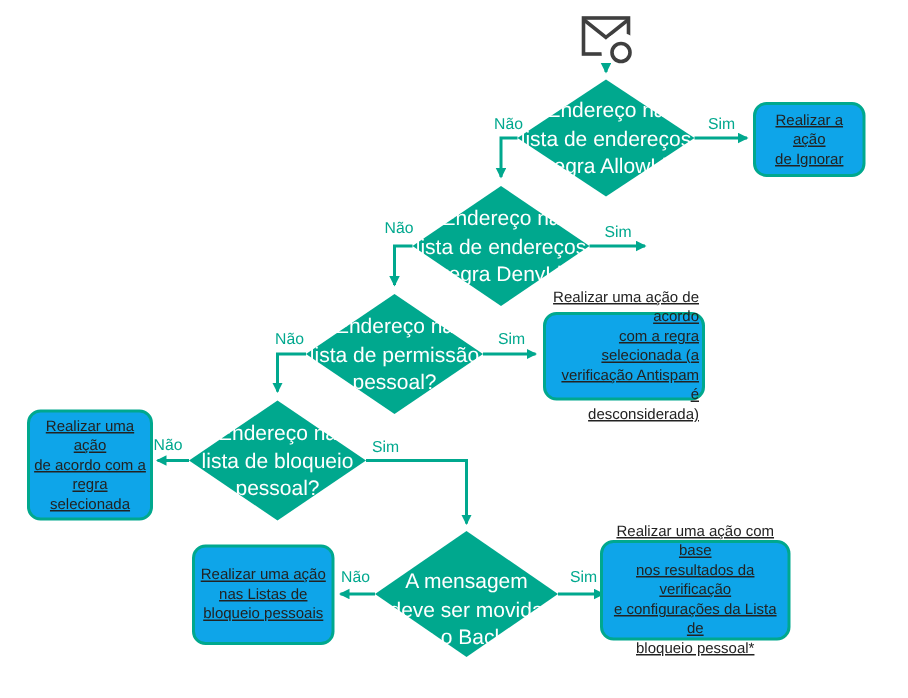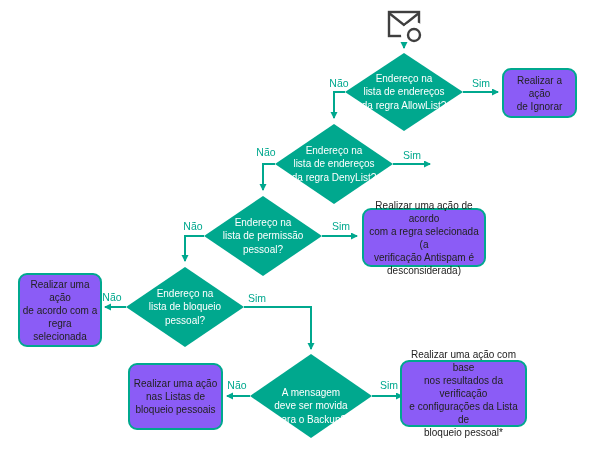--- a/index.html
+++ b/index.html
@@ -4,27 +4,28 @@
 <style>
   html,body{margin:0;padding:0;background:#ffffff;}
   .canvas{
     position:relative;width:605px;height:465px;background:#ffffff;overflow:hidden;
     font-family:"Liberation Sans", sans-serif;
   }
   .layer{position:absolute;left:0;top:0;}
   .node-text{
     position:absolute;display:flex;align-items:center;justify-content:center;
     text-align:center;white-space:pre-line;pointer-events:none;
-    color:#ffffff;font-size:10px;line-height:1.32;
+    color:#ffffff;font-size:14px;line-height:1.32;
   }
   .action-box{
     position:absolute;box-sizing:border-box;border:2px solid #00a88e;border-radius:9px;
-    background:#8b5cf6;display:flex;align-items:center;justify-content:center;
+    background:#0ea5e9;display:flex;align-items:center;justify-content:center;
     text-align:center;white-space:pre-line;color:#222222;font-size:10px;line-height:1.3;
     padding:2px;
+    text-decoration:underline;
   }
   .branch-label{
     position:absolute;transform:translate(-50%,-50%);color:#00a88e;
     font-size:10.5px;white-space:nowrap;
   }
 </style>
 </head>
 <body>
 
 <div class="canvas">
@@ -77,21 +78,21 @@
 pessoal?</div>
   <div class="node-text" style="left:125px;top:267px;width:120px;height:80px;">Endereço na
 lista de bloqueio
 pessoal?</div>
   <div class="node-text" style="left:251px;top:364px;width:120px;height:84px;">A mensagem
 deve ser movida
 para o Backup?</div>
 
   <div class="action-box" style="left:502px;top:68px;width:75px;height:50px;">Realizar a ação
 de Ignorar</div>
-  <div class="action-box" style="left:362px;top:208px;width:124px;height:59px;">Realizar uma ação de acordo
+  <div class="action-box" style="left:362px;top:208px;width:108px;height:59px;text-align:right;">Realizar uma ação de acordo
 com a regra selecionada (a
 verificação Antispam é
 desconsiderada)</div>
   <div class="action-box" style="left:18px;top:273px;width:84px;height:74px;">Realizar uma ação
 de acordo com a
 regra selecionada</div>
   <div class="action-box" style="left:128px;top:363px;width:95px;height:67px;">Realizar uma ação
 nas Listas de
 bloqueio pessoais</div>
   <div class="action-box" style="left:400px;top:360px;width:127px;height:67px;">Realizar uma ação com base

